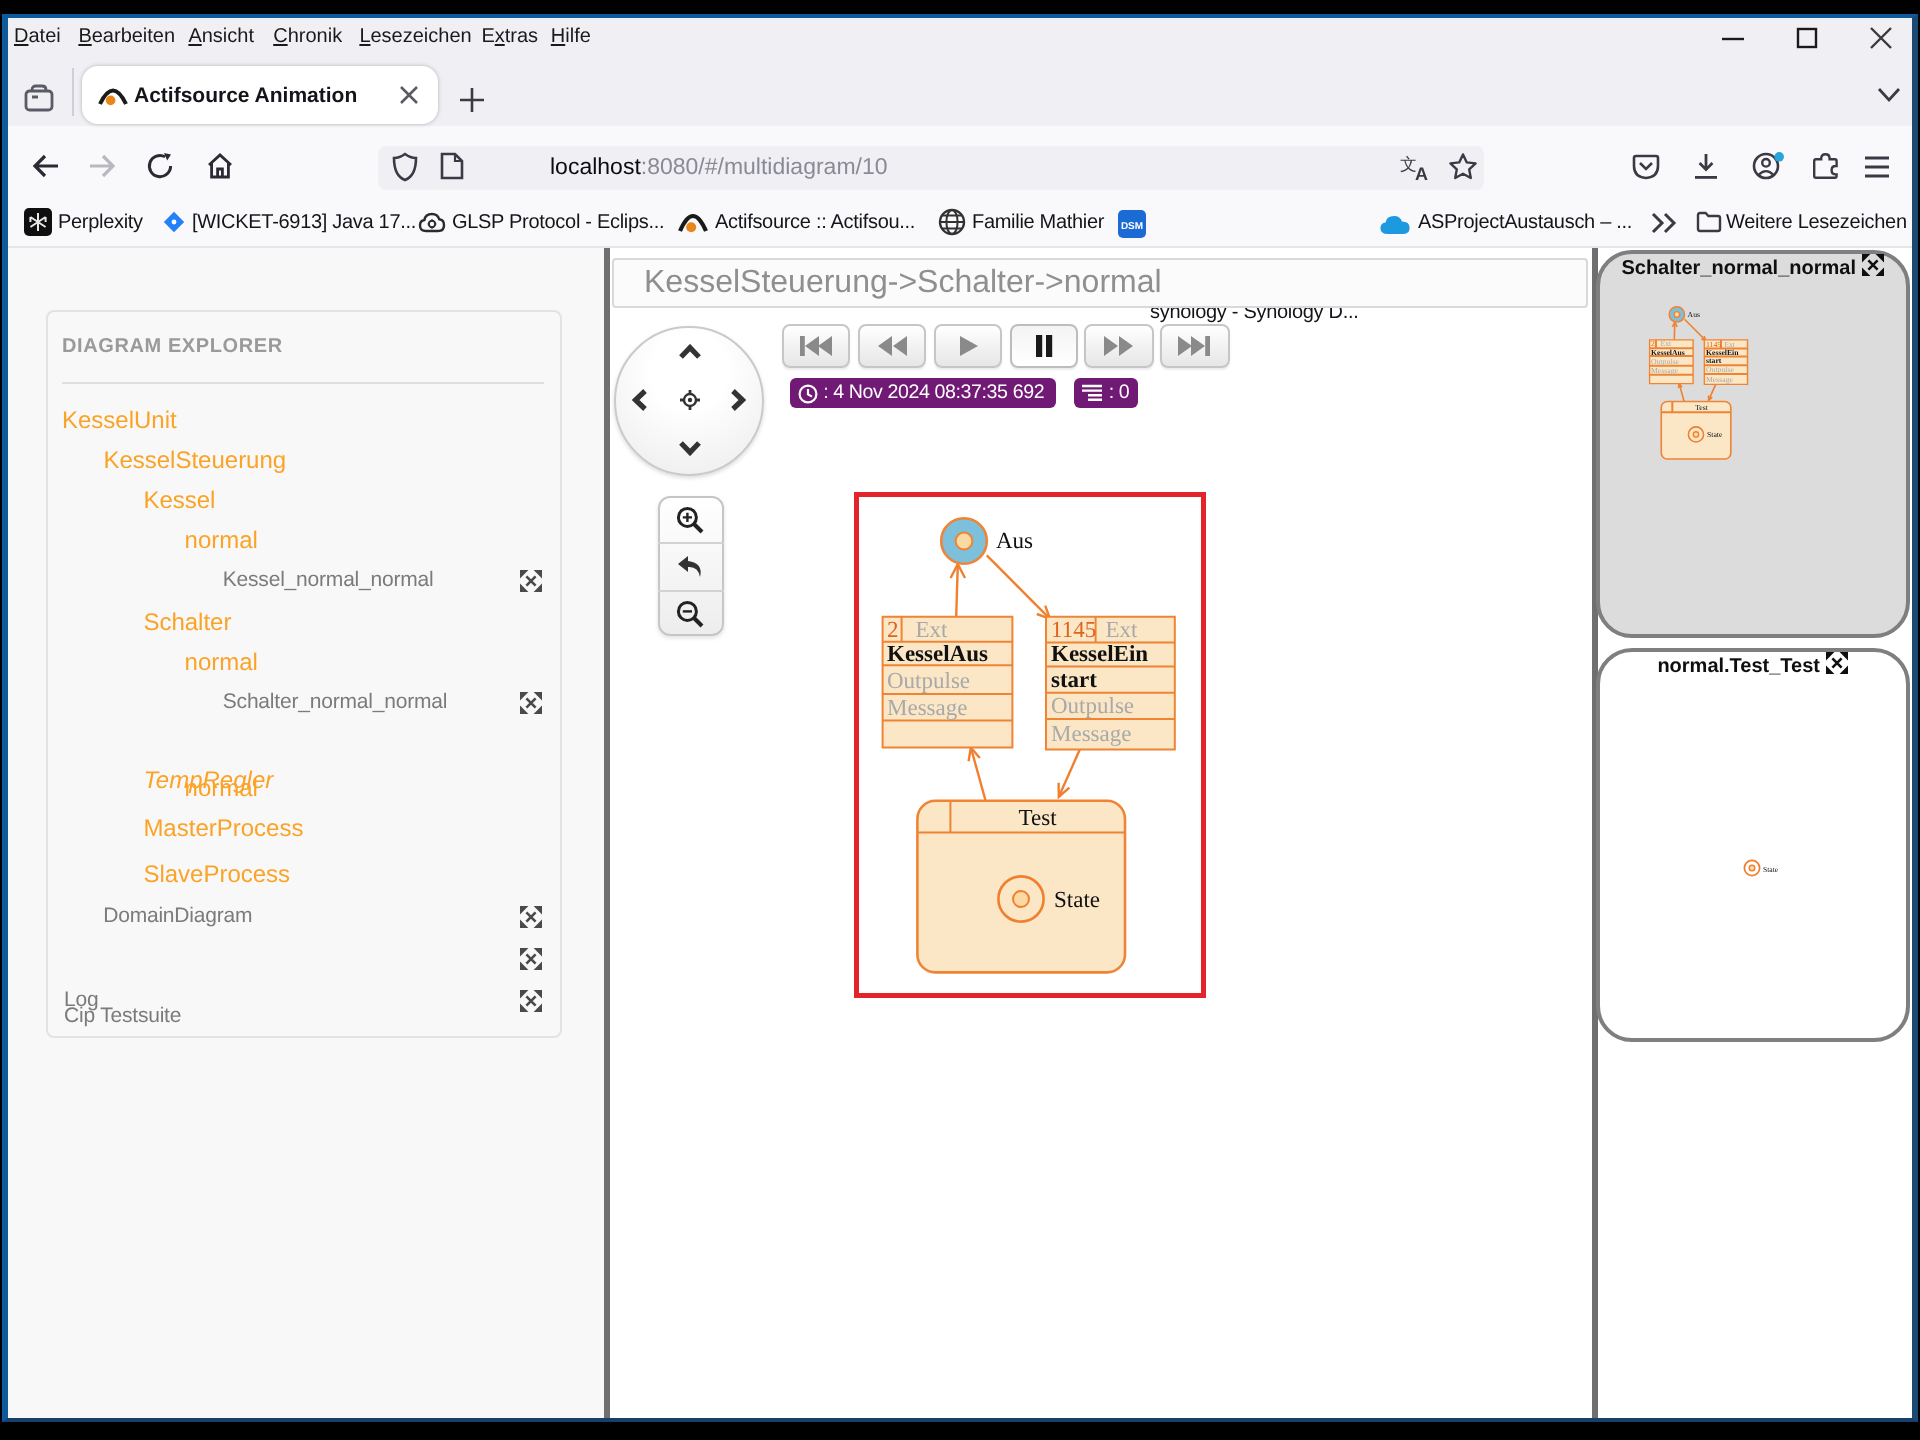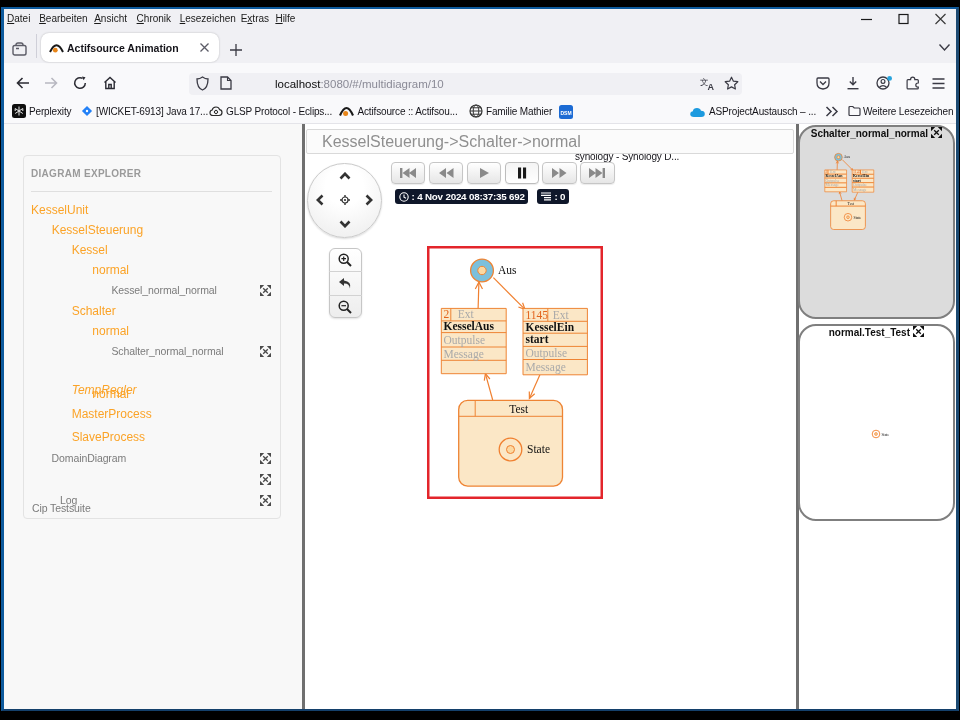--- a/index.html
+++ b/index.html
@@ -194,21 +194,21 @@
 <div class="abs treeO" style="left:71.7px;top:406.5px;">MasterProcess</div>
 <div class="abs treeO" style="left:71.7px;top:429.5px;">SlaveProcess</div>
 <div class="abs treeG" style="left:51.6px;top:452px;">DomainDiagram</div>
 <svg class="abs" style="left:259.5px;top:452.5px;" width="11" height="11">
     <use href="#xic"></use>
   </svg>
 <div class="abs treeG" style="left:32px;top:502px;">Cip Testsuite</div>
 <svg class="abs" style="left:259.5px;top:474px;" width="11" height="11">
     <use href="#xic"></use>
   </svg>
-<div class="abs treeG" style="left:32px;top:494px;margin-left:28px;">Log</div>
+<div class="abs treeG" style="left:32px;top:494px;">Log</div>
 <svg class="abs" style="left:259.5px;top:494.5px;" width="11" height="11">
     <use href="#xic"></use>
   </svg>
 
 <div class="abs" style="left:305.5px;top:129px;width:488px;height:24.5px;background:#fbfbfb;border:1px solid #d9d9d9;border-radius:2px;box-sizing:border-box;"></div>
 <div class="abs" style="left:322px;top:132.5px;font-size:16px;color:#8f8f8f;">KesselSteuerung-&gt;Schalter-&gt;normal</div>
 <div class="abs" style="left:307px;top:162.5px;width:75px;height:75px;border-radius:50%;background:radial-gradient(circle at 50% 30%, #ffffff 30%, #f2f2f2 75%, #ececec 100%);border:1px solid #cacaca;box-sizing:border-box;box-shadow:0 1px 2px rgba(0,0,0,.15);"></div>
 <svg class="abs" style="left:338.5px;top:171.5px;" width="12" height="8" viewBox="0 0 12 8">
     <path d="M1.5 6.5 L6 1.8 L10.5 6.5" fill="none" stroke="#333" stroke-width="2.6"></path>
   </svg>
@@ -347,14 +347,14 @@
   <defs>
     <g id="xic2">
       <path d="M3.2 3.2 L7.8 7.8 M7.8 3.2 L3.2 7.8" stroke="#0f0f0f" stroke-width="1.3" fill="none"></path>
       <path d="M0 0 L4.2 0 L0 4.2 Z M11 0 L6.8 0 L11 4.2 Z M0 11 L0 6.8 L4.2 11 Z M11 11 L11 6.8 L6.8 11 Z" fill="#0f0f0f"></path>
     </g>
   </defs>
 </svg>
 <style>
  .pbtn{top:162px;width:34.4px;height:21.5px;border:1px solid #c6c6c6;border-radius:4px;box-sizing:border-box;background:linear-gradient(#ffffff,#e6e6e6);box-shadow:0 1px 1px rgba(0,0,0,.08);}
  .pact{background:linear-gradient(#f4f4f4,#ffffff);border-color:#bdbdbd;}
- .badge{top:189.4px;height:14.5px;background:#0f172a;border-radius:3px;color:#fff;font-size:9.8px;font-weight:bold;white-space:nowrap;display:flex;align-items:center;letter-spacing:-0.2px;}
+ .badge{top:189.4px;height:14.5px;background:#701a75;border-radius:3px;color:#fff;font-size:9.8px;font-weight:normal;white-space:nowrap;display:flex;align-items:center;letter-spacing:-0.2px;}
 </style>
 
 </body></html>

